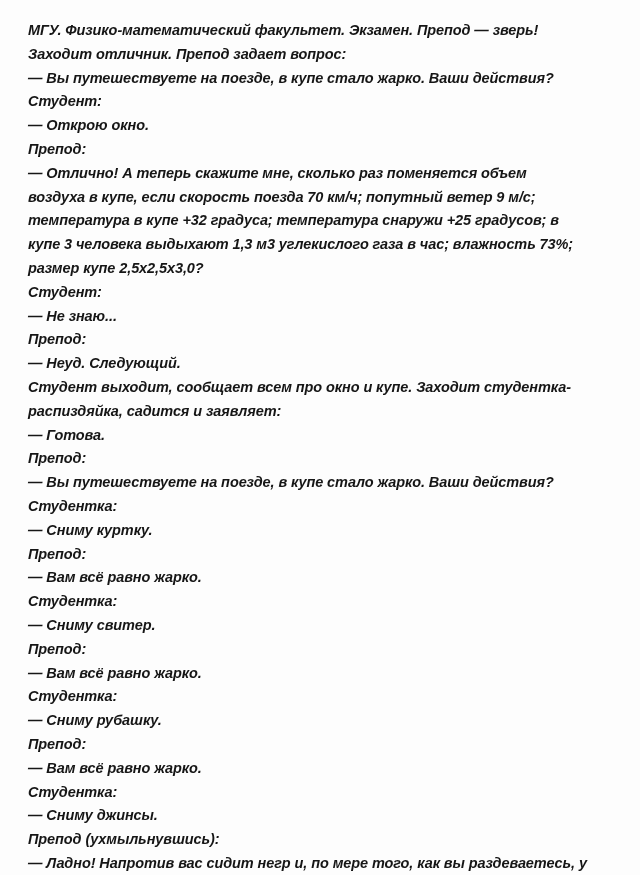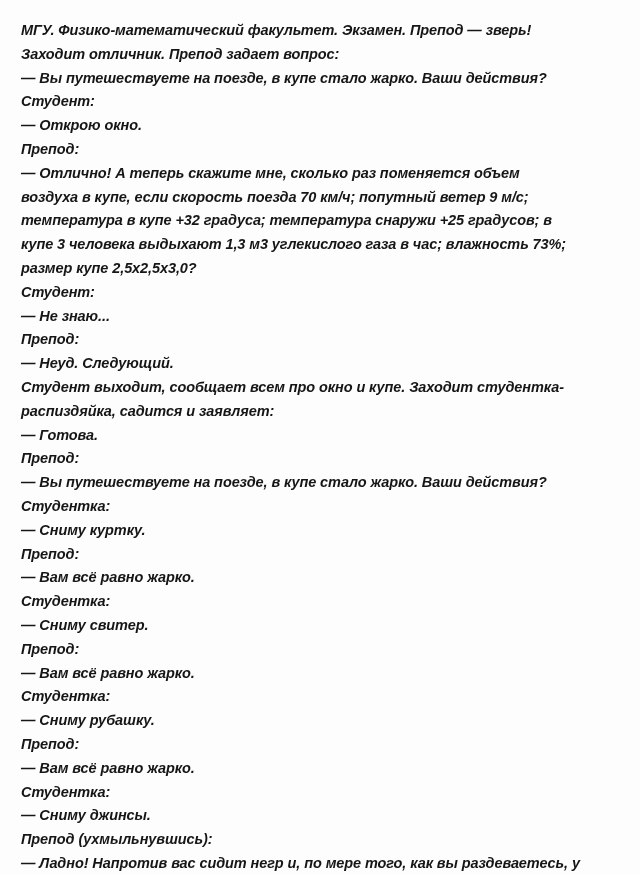--- a/index.html
+++ b/index.html
@@ -13,21 +13,21 @@
     background: #fdfdfd;
     font-family: "Liberation Sans", "DejaVu Sans", sans-serif;
     overflow: hidden;
   }
   #joke-page {
     position: relative;
     width: 640px;
     height: 875px;
     background: #fdfdfd;
     box-sizing: border-box;
-    padding: 18px 14px 0 21px;
+    padding: 18px 14px 0 28px;
   }
   .line {
     font-family: "Liberation Sans", "DejaVu Sans", sans-serif;
     font-weight: 700;
     font-style: italic;
     font-size: 15.2px;
     line-height: 23.8px;
     height: 23.8px;
     color: #161616;
     white-space: pre;

